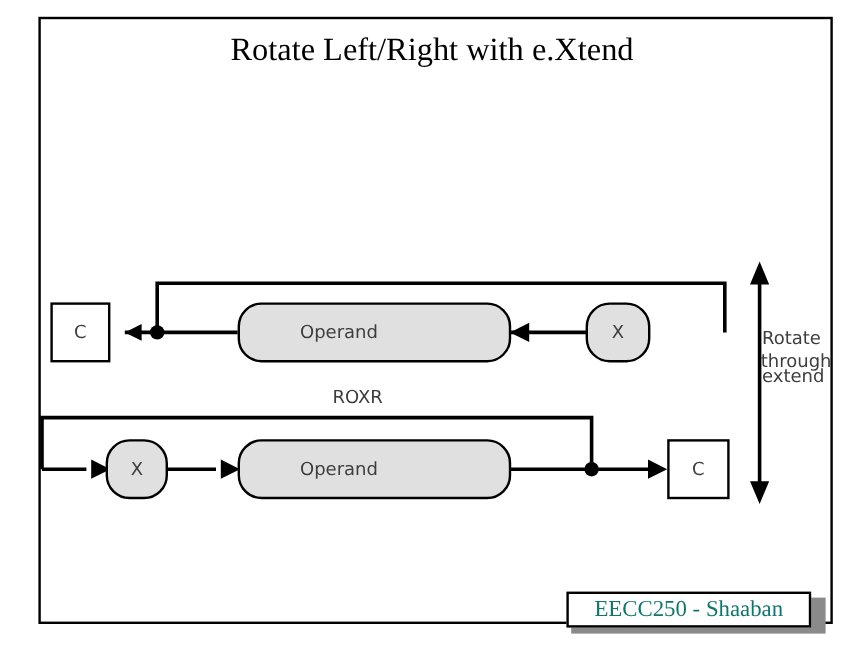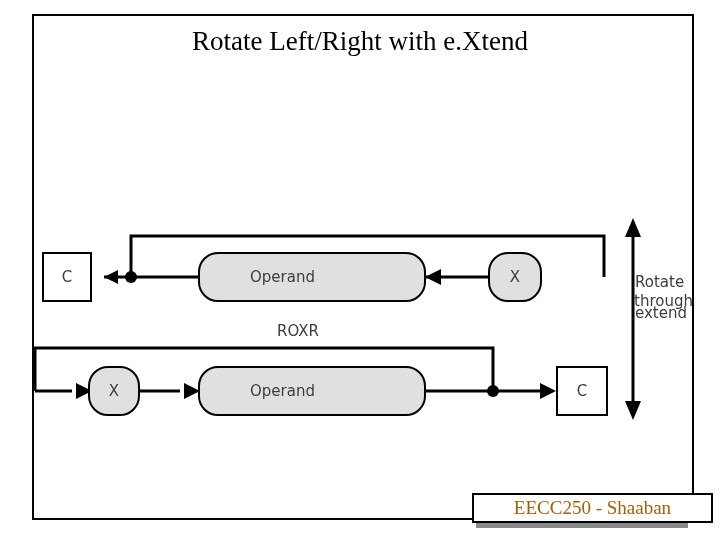--- a/index.html
+++ b/index.html
@@ -99,31 +99,31 @@
     left: 476px;
     top: 498px;
     width: 212px;
     height: 30px;
     background: #8a8a8a;
   }
   #footer-badge {
     position: absolute;
     left: 472px;
     top: 493px;
-    width: 241px;
+    width: 204px;
     height: 30px;
     border: 2px solid #000000;
     background: #ffffff;
     box-sizing: border-box;
     display: flex;
     align-items: center;
     justify-content: center;
     font-family: "Liberation Serif", serif;
     font-size: 19px;
-    color: #a16207;
+    color: #0f766e;
   }
 </style>
 </head>
 <body>
 
 <div id="page">
 
   <div id="slide-frame"></div>
 
   <div class="title-line" id="title-line-1">Rotate Left/Right with e.Xtend</div>

